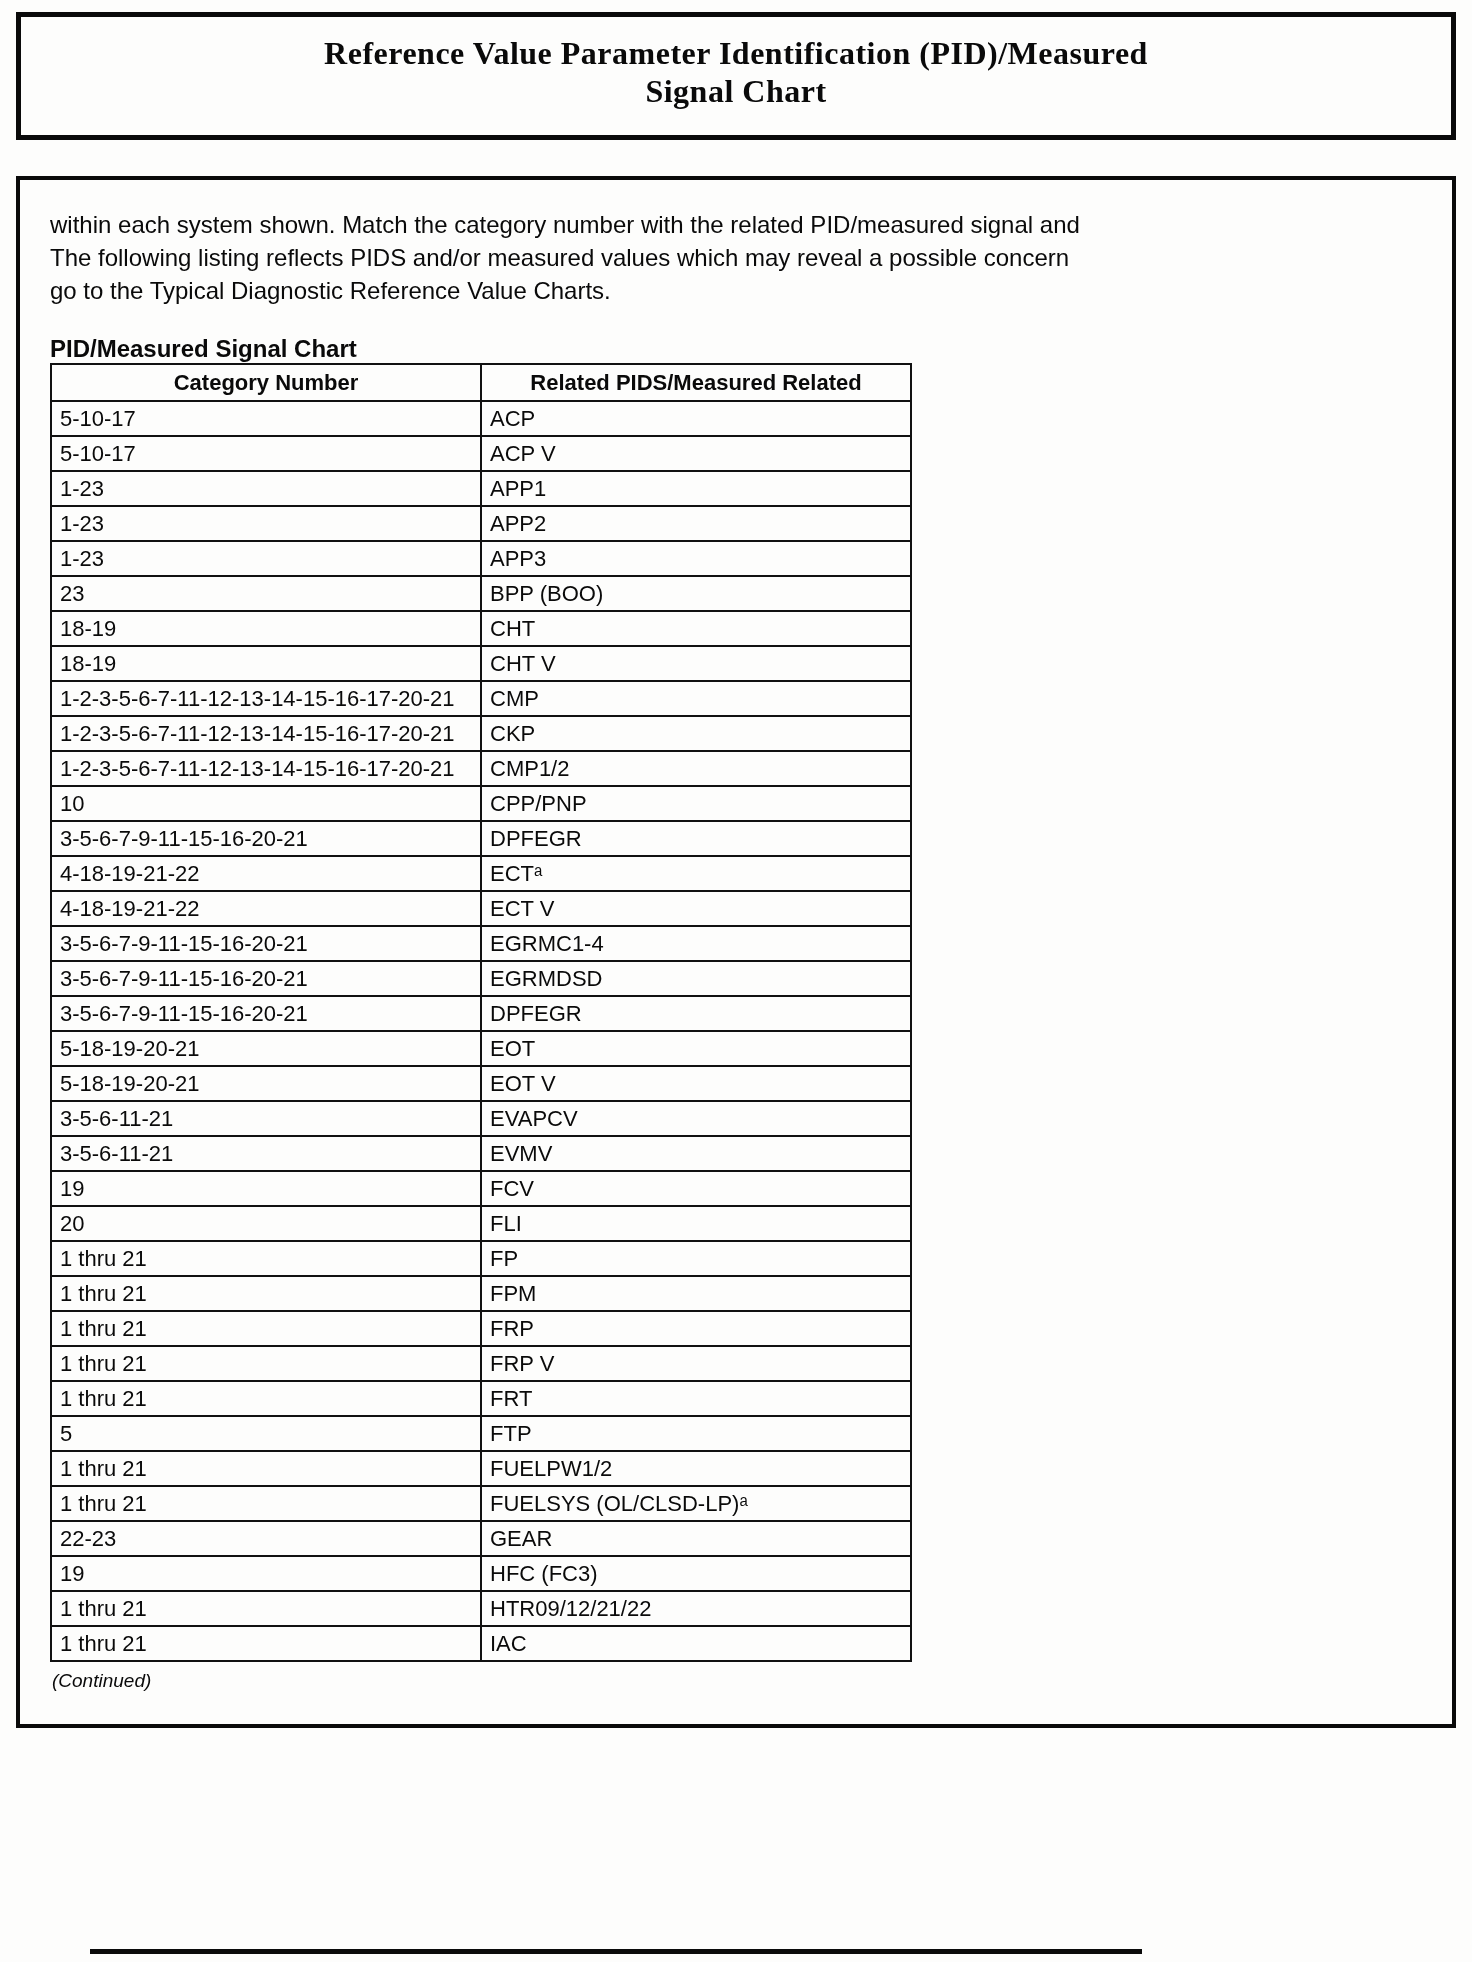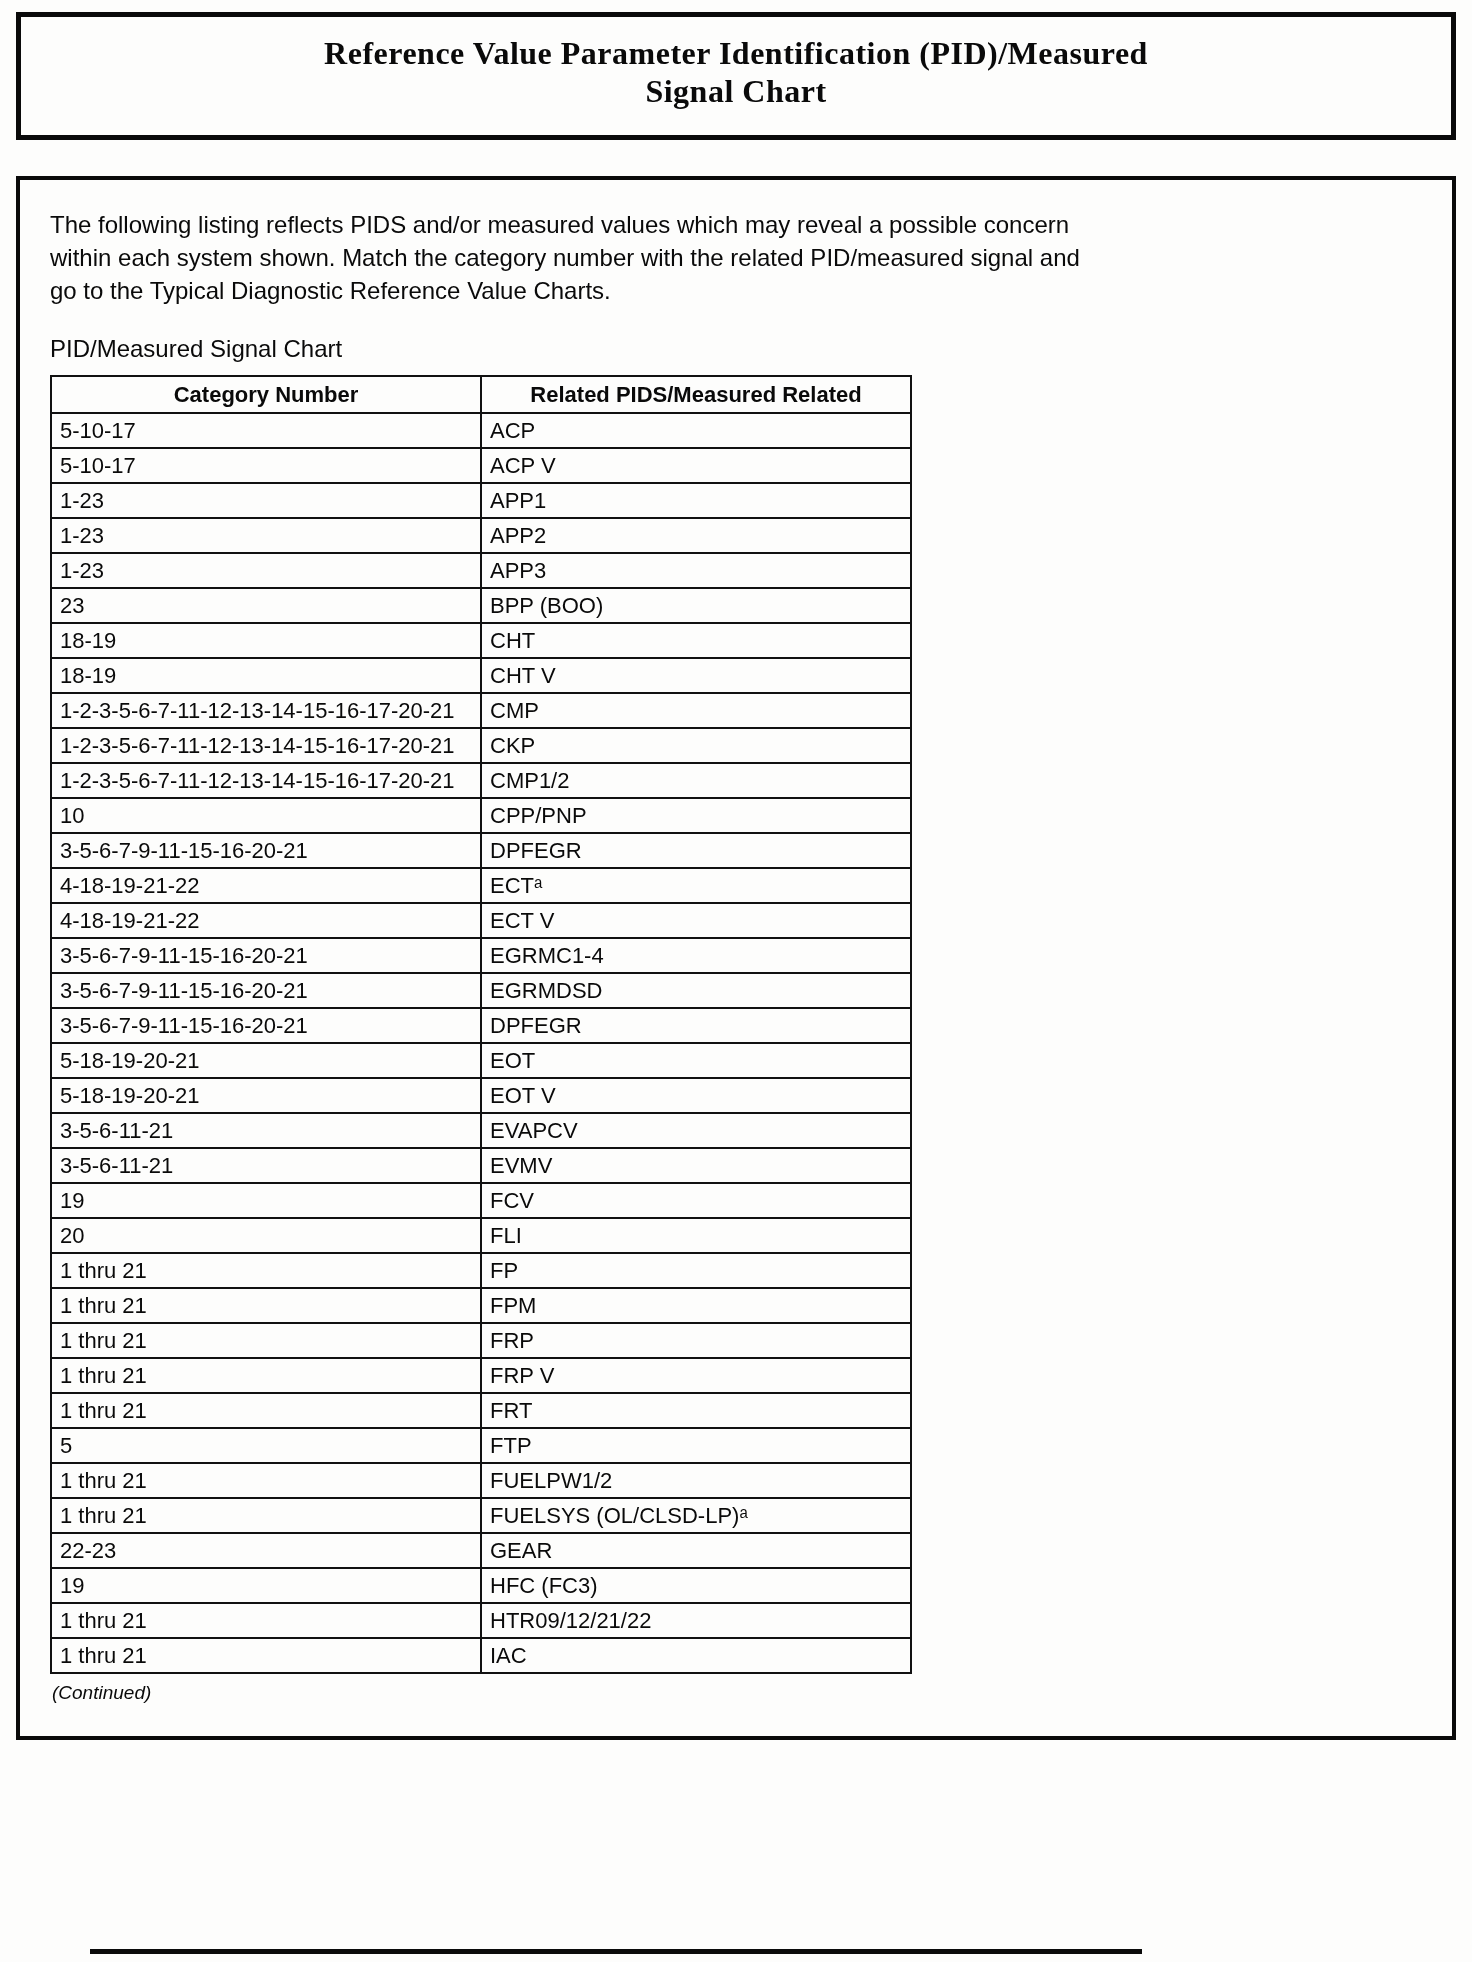--- a/index.html
+++ b/index.html
@@ -41,23 +41,23 @@
     box-sizing: border-box;
   }
   .intro {
     margin: 0;
     font-size: 24px;
     line-height: 1.38;
   }
   .intro-line { display: block; }
 
   .section-heading {
-    margin: 28px 0 12px 0;
+    margin: 28px 0 0 0;
     font-size: 24px;
-    font-weight: normal;
+    font-weight: bold;
   }
 
   
   table.pid-table {
     border-collapse: collapse;
     width: 862px;
     table-layout: fixed;
   }
   table.pid-table th,
   table.pid-table td {
@@ -101,22 +101,22 @@
   <div class="title-box">
     <h1>
       <span class="title-line">Reference Value Parameter Identification (PID)/Measured</span>
       <span class="title-line">Signal Chart</span>
     </h1>
   </div>
 
   <div class="main-box">
 
     <p class="intro">
+      <span class="intro-line">within each system shown. Match the category number with the related PID/measured signal and</span>
       <span class="intro-line">The following listing reflects PIDS and/or measured values which may reveal a possible concern</span>
-      <span class="intro-line">within each system shown. Match the category number with the related PID/measured signal and</span>
       <span class="intro-line">go to the Typical Diagnostic Reference Value Charts.</span>
     </p>
 
     <h2 class="section-heading">PID/Measured Signal Chart</h2>
 
     <table class="pid-table">
       <colgroup>
         <col class="cat-col">
         <col class="sig-col">
       </colgroup>

